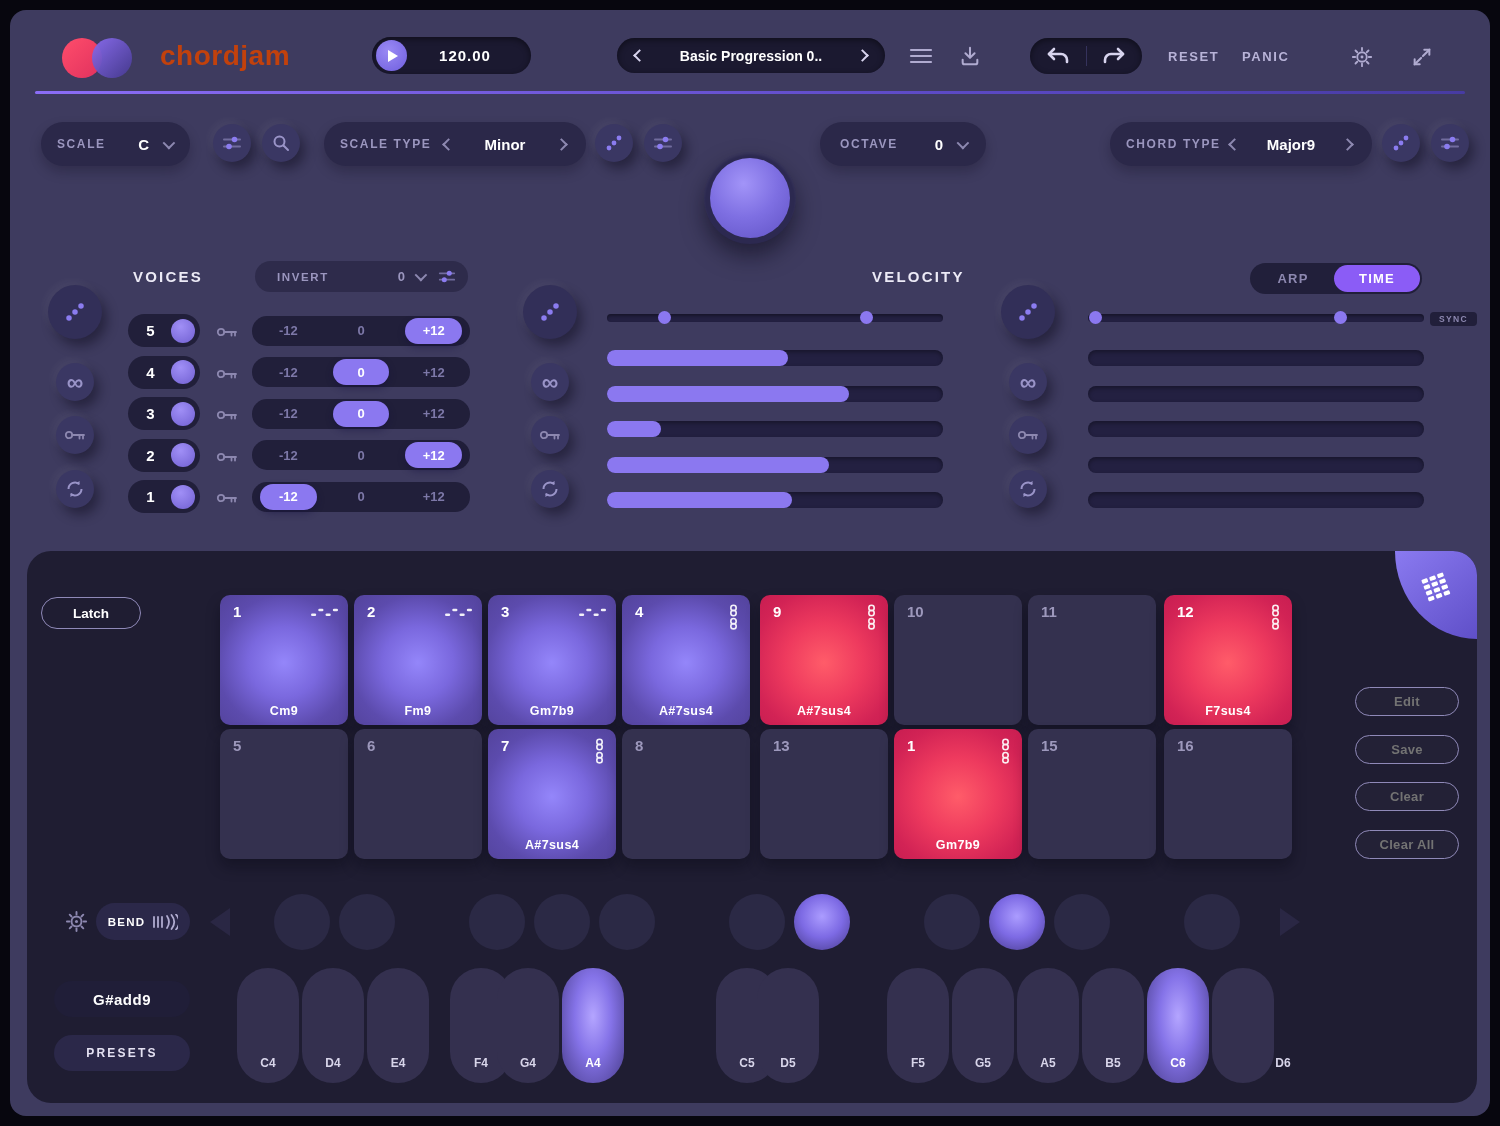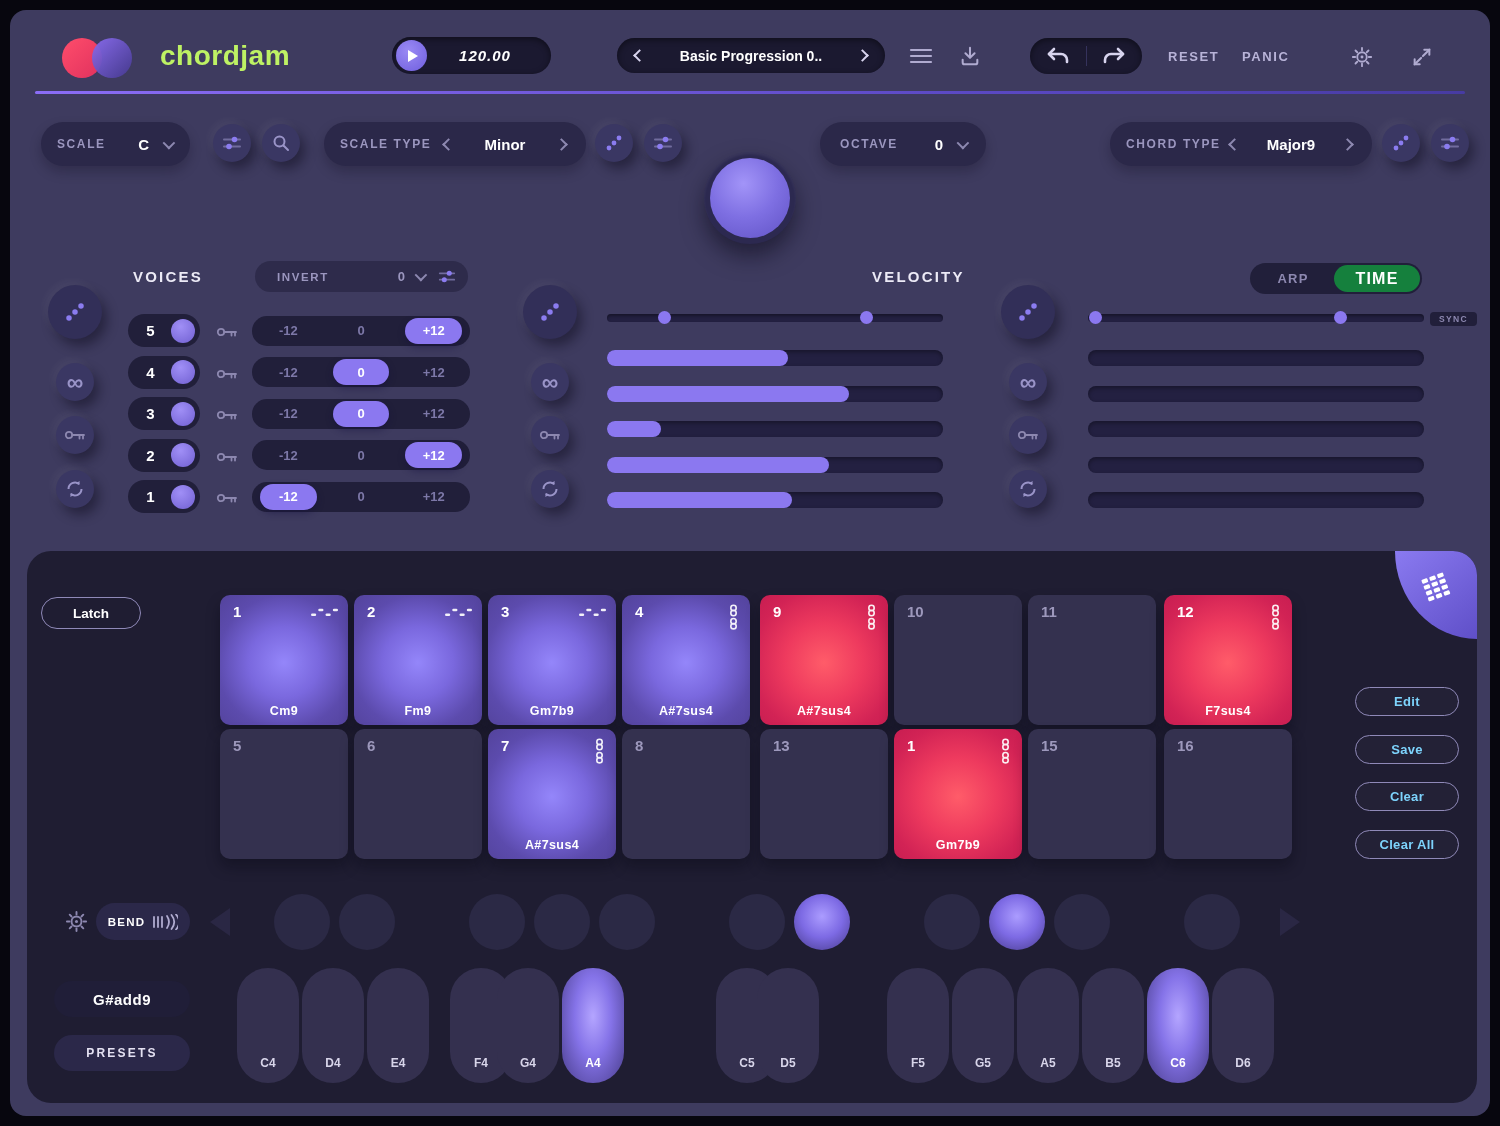--- a/index.html
+++ b/index.html
@@ -23,21 +23,21 @@
   .cbtn { position:absolute; border-radius:50%; background:#3a3763;
           box-shadow: 5px 7px 12px rgba(10,8,25,.45), -3px -3px 8px rgba(255,255,255,.06);
           display:flex; align-items:center; justify-content:center; }
   .cbtn.sm { width:38px; height:38px; }
   .cbtn.lg { width:54px; height:54px; background:#322f58; }
   .inf { color:#9a94c8; font-size:23px; font-weight:bold; line-height:1; }
 
   .iconbtn { position:absolute; display:flex; align-items:center; justify-content:center; }
 
   
-  .app-name { position:absolute; left:160px; top:40px; color:#bef264; font-size:28px; font-weight:bold; letter-spacing:.5px; }
+  .app-name { position:absolute; left:160px; top:40px; color:#c2410c; font-size:28px; font-weight:bold; letter-spacing:.5px; }
   .play-circle { width:31px; height:31px; border-radius:50%; margin-left:4px;
                  background:radial-gradient(circle at 40% 35%, #9a8af4, #6f5ede); display:flex; align-items:center; justify-content:center; }
   .tri { width:0; height:0; border-left:10px solid #fff; border-top:6px solid transparent; border-bottom:6px solid transparent; margin-left:3px; }
   .bpm { flex:1; text-align:center; color:#fff; font-size:15px; font-weight:bold; letter-spacing:1px; padding-right:8px; }
   .topdivider { position:absolute; left:35px; top:91px; width:1430px; height:2.5px; border-radius:2px;
                 background:linear-gradient(90deg,#8b6df6,#5b49c4 65%, #473ba2 100%); }
   .txtbtn { position:absolute; color:#b8b3d8; font-size:13px; font-weight:bold; letter-spacing:1.6px; }
 
   
   .knob-outer { position:absolute; left:704px; top:152px; width:92px; height:92px; border-radius:50%;
@@ -59,32 +59,32 @@
 
   
   .bar-track { position:absolute; width:336px; height:16px; border-radius:8px; background:#232041;
                box-shadow: inset 0 2px 4px rgba(0,0,0,.35); }
   .bar-fill { height:100%; border-radius:8px; background:#8b78f0; }
   .range-track { position:absolute; width:336px; height:8px; border-radius:4px; background:#232041;
                  box-shadow: inset 0 2px 3px rgba(0,0,0,.35); }
   .range-dot { position:absolute; top:-3px; width:13px; height:13px; border-radius:50%; background:#8b78f0; }
   .arp-time { position:absolute; left:1250px; top:263px; width:172px; height:31px; border-radius:16px; background:#211f3a; display:flex; align-items:center; }
   .arp-opt { flex:1; text-align:center; color:#8d88b0; font-weight:bold; font-size:13px; letter-spacing:1.2px; }
-  .time-opt { position:absolute; right:2px; top:2px; width:86px; height:27px; border-radius:14px; background:#15803d;
-              color:#fff; display:flex; align-items:center; justify-content:center; font-weight:bold; font-size:16px; letter-spacing:1.2px; }
+  .time-opt { position:absolute; right:2px; top:2px; width:86px; height:27px; border-radius:14px; background:#8b5cf6;
+              color:#fff; display:flex; align-items:center; justify-content:center; font-weight:bold; font-size:13px; letter-spacing:1.2px; }
   .sync-badge { position:absolute; left:1430px; top:312px; width:47px; height:14px; border-radius:4px; background:#211f3a;
                 color:#8d88b0; font-size:8.5px; font-weight:bold; letter-spacing:1.4px; display:flex; align-items:center; justify-content:center; }
 
   
   .pads-panel { position:absolute; left:27px; top:551px; width:1450px; height:552px; background:#1f1d32; border-radius:24px; }
   .corner-tab { position:absolute; left:1395px; top:551px; width:82px; height:88px;
                 background:linear-gradient(140deg,#8a7af0,#5f4fc8); border-radius:0 24px 0 100%; }
   .corner-grid { position:absolute; left:1424px; top:574px; transform:rotate(-20deg); }
   .outline-btn { position:absolute; left:1355px; width:104px; height:29px; border:1.6px solid #8f89b8; border-radius:15px;
-                 color:#7dd3fc; font-size:13px; font-weight:bold; display:flex; align-items:center; justify-content:center;
+                 color:#737373; font-size:13px; font-weight:bold; display:flex; align-items:center; justify-content:center;
                  background:rgba(255,255,255,.02); letter-spacing:.3px; }
   .latch-btn { position:absolute; left:41px; top:597px; width:100px; height:32px; border:1.6px solid #8f89b8; border-radius:17px;
                color:#fff; font-size:13.5px; font-weight:bold; display:flex; align-items:center; justify-content:center; }
   .pad { position:absolute; width:128px; height:130px; border-radius:10px; box-shadow:0 8px 14px rgba(6,5,16,.35); }
   .pad.empty { background:#34314f; }
   .pad.purple { background:radial-gradient(circle at 50% 52%, #9486fa 0%, #7a68de 38%, #5c4bad 72%, #53439c 100%); }
   .pad.red { background:radial-gradient(circle at 50% 52%, #ff5c69 0%, #ee3a5e 42%, #d22355 78%, #c81d51 100%); }
   .pad-num { position:absolute; left:13px; top:8px; color:#fff; font-size:15px; font-weight:bold; }
   .pad.empty .pad-num { color:#9d98bc; }
   .pad-chord { position:absolute; bottom:7px; width:100%; text-align:center; color:#fff; font-size:12.5px; font-weight:bold; letter-spacing:.4px; }
@@ -123,21 +123,21 @@
       <linearGradient id="gpurp" x1="0" y1="0" x2="1" y2="1">
         <stop offset="0" stop-color="#8a6cf0"></stop>
           <stop offset="1" stop-color="#45398f"></stop>
       </linearGradient>
     </defs>
     <circle cx="27" cy="24" r="20" fill="url(#gpink)"></circle>
     <circle cx="57" cy="24" r="20" fill="url(#gpurp)" opacity="0.95"></circle>
   </svg>
   <div class="app-name">chordjam</div>
 
-  <div class="pill dark1" style="left:392px;top:37px;width:159px;height:37px;font-style:italic;">
+  <div class="pill dark1" style="left:372px;top:37px;width:159px;height:37px;">
     <div class="play-circle">
       <span class="tri"></span>
     </div>
     <div class="bpm">120.00</div>
   </div>
 
   <div class="pill dark1" style="left:617px;top:38px;width:268px;height:35px;">
     <span class="chev left white" style="margin-left:18px;"></span>
     <span class="val" style="flex:1;text-align:center;font-size:14px;">Basic Progression 0..</span>
     <span class="chev right white" style="margin-right:18px;"></span>
@@ -699,21 +699,21 @@
       </div>
       <div class="white-key" style="left: 1017px;">
         <div class="key-label">A5</div>
       </div>
       <div class="white-key" style="left: 1082px;">
         <div class="key-label">B5</div>
       </div>
       <div class="white-key active" style="left: 1147px;">
         <div class="key-label">C6</div>
       </div>
-      <div class="white-key" style="left: 1212px;">
+      <div class="white-key" style="left: 1212px; padding-left: 40px;">
         <div class="key-label">D6</div>
       </div>
       <div class="black-key" style="left: 274px;"></div>
       <div class="black-key" style="left: 339px;"></div>
       <div class="black-key" style="left: 469px;"></div>
       <div class="black-key" style="left: 534px;"></div>
       <div class="black-key" style="left: 599px;"></div>
       <div class="black-key" style="left: 729px;"></div>
       <div class="black-key active" style="left: 794px;"></div>
       <div class="black-key" style="left: 924px;"></div>

